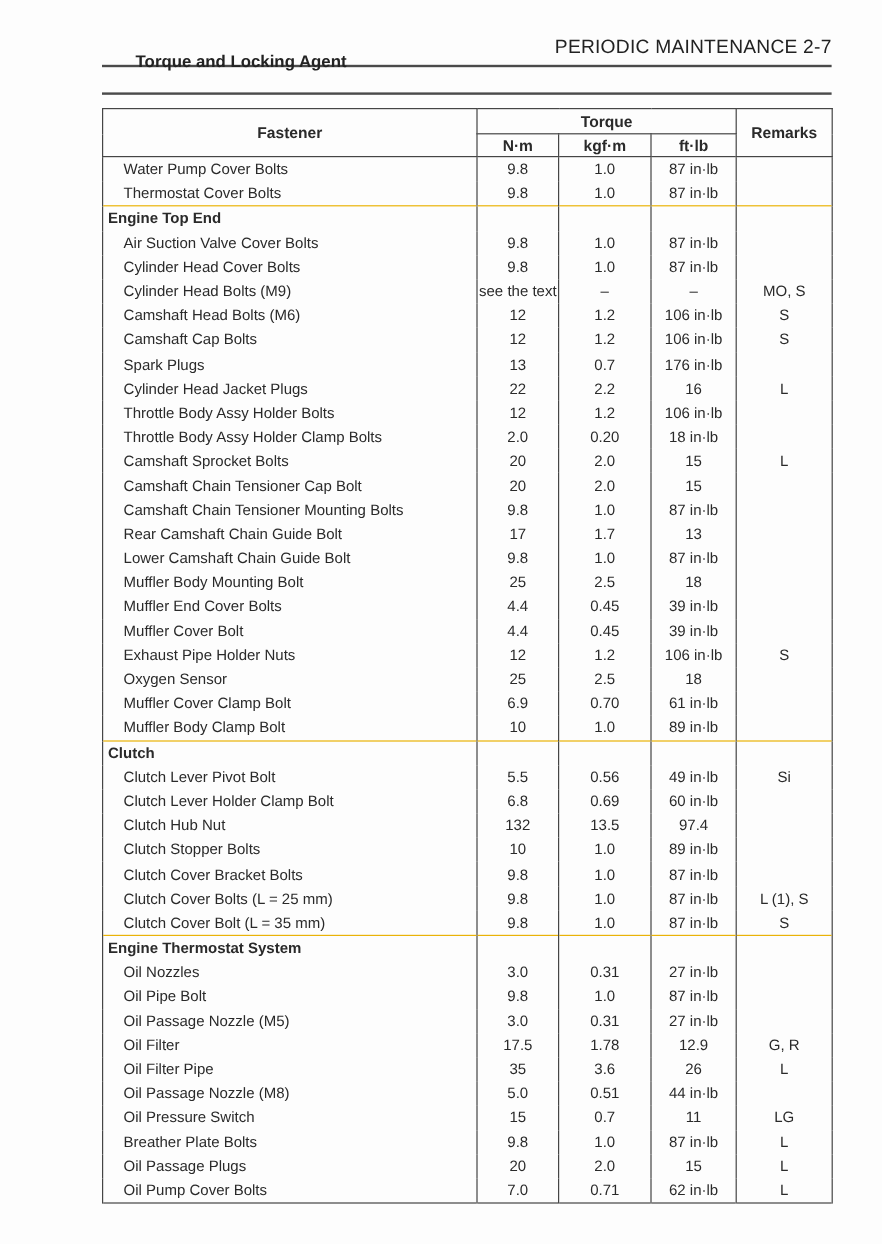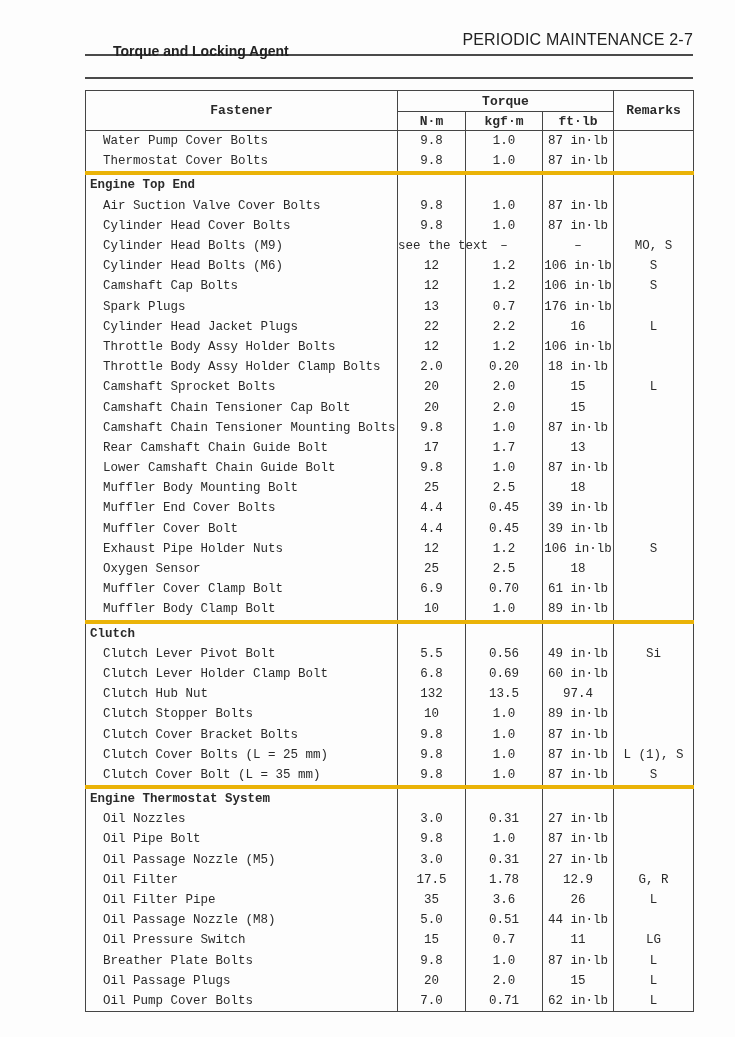--- a/index.html
+++ b/index.html
@@ -23,21 +23,21 @@
   .rule-top { top: 54px; }
   .rule-title { top: 77px; }
   .section-title {
     position: absolute; left: 86px; top: 43px;
     font-weight: bold; font-size: 14px; color: #222; margin-left: 27px;
   }
   .table-wrap { position: absolute; left: 85px; top: 90px; }
   table {
     border-collapse: collapse; table-layout: fixed;
     width: 608px;
-    font-size: 12.5px; color: #2a2a2a; font-family: Liberation Mono, monospace;
+    font-size: 12.5px; color: #2a2a2a;
   }
   col.c-fastener { width: 312px; }
   col.c-nm { width: 68px; }
   col.c-kgfm { width: 77px; }
   col.c-ftlb { width: 71px; }
   col.c-remarks { width: 80px; }
   table, th, td { border-color: #454545; }
   table { border: 1px solid #454545; }
   thead th {
     border: 1px solid #454545;
@@ -47,21 +47,21 @@
   thead tr.h1 { height: 21px; }
   thead tr.h2 { height: 19px; }
   tbody td {
     border-left: 1px solid #454545;
     border-right: 1px solid #454545;
     padding: 0; height: 20.2px;
     text-align: center; vertical-align: middle;
     white-space: nowrap; overflow: visible;
   }
   tbody td:first-child { text-align: left; padding-left: 17px; margin-top: 44px; }
-  tbody tr.section td { border-top: 4px solid #eab308; }
+  tbody tr.section td { border-top: 1px solid #eab308; }
   tbody tr.section td:first-child { font-weight: bold; padding-left: 4px; }
 </style>
 </head>
 <body>
 
 <div class="page-header">PERIODIC MAINTENANCE 2-7</div>
 <div class="rule rule-top"></div>
 <div class="section-title">Torque and Locking Agent</div>
 <div class="rule rule-title"></div>
 
@@ -123,21 +123,21 @@
           <td></td>
         </tr>
         <tr>
           <td>Cylinder Head Bolts (M9)</td>
           <td>see the text</td>
           <td>–</td>
           <td>–</td>
           <td>MO, S</td>
         </tr>
         <tr>
-          <td>Cylinder Head Bolts (M6)</td>
+          <td>Camshaft Head Bolts (M6)</td>
           <td>12</td>
           <td>1.2</td>
           <td>106 in·lb</td>
           <td>S</td>
         </tr>
         <tr>
           <td>Camshaft Cap Bolts</td>
           <td>12</td>
           <td>1.2</td>
           <td>106 in·lb</td>

